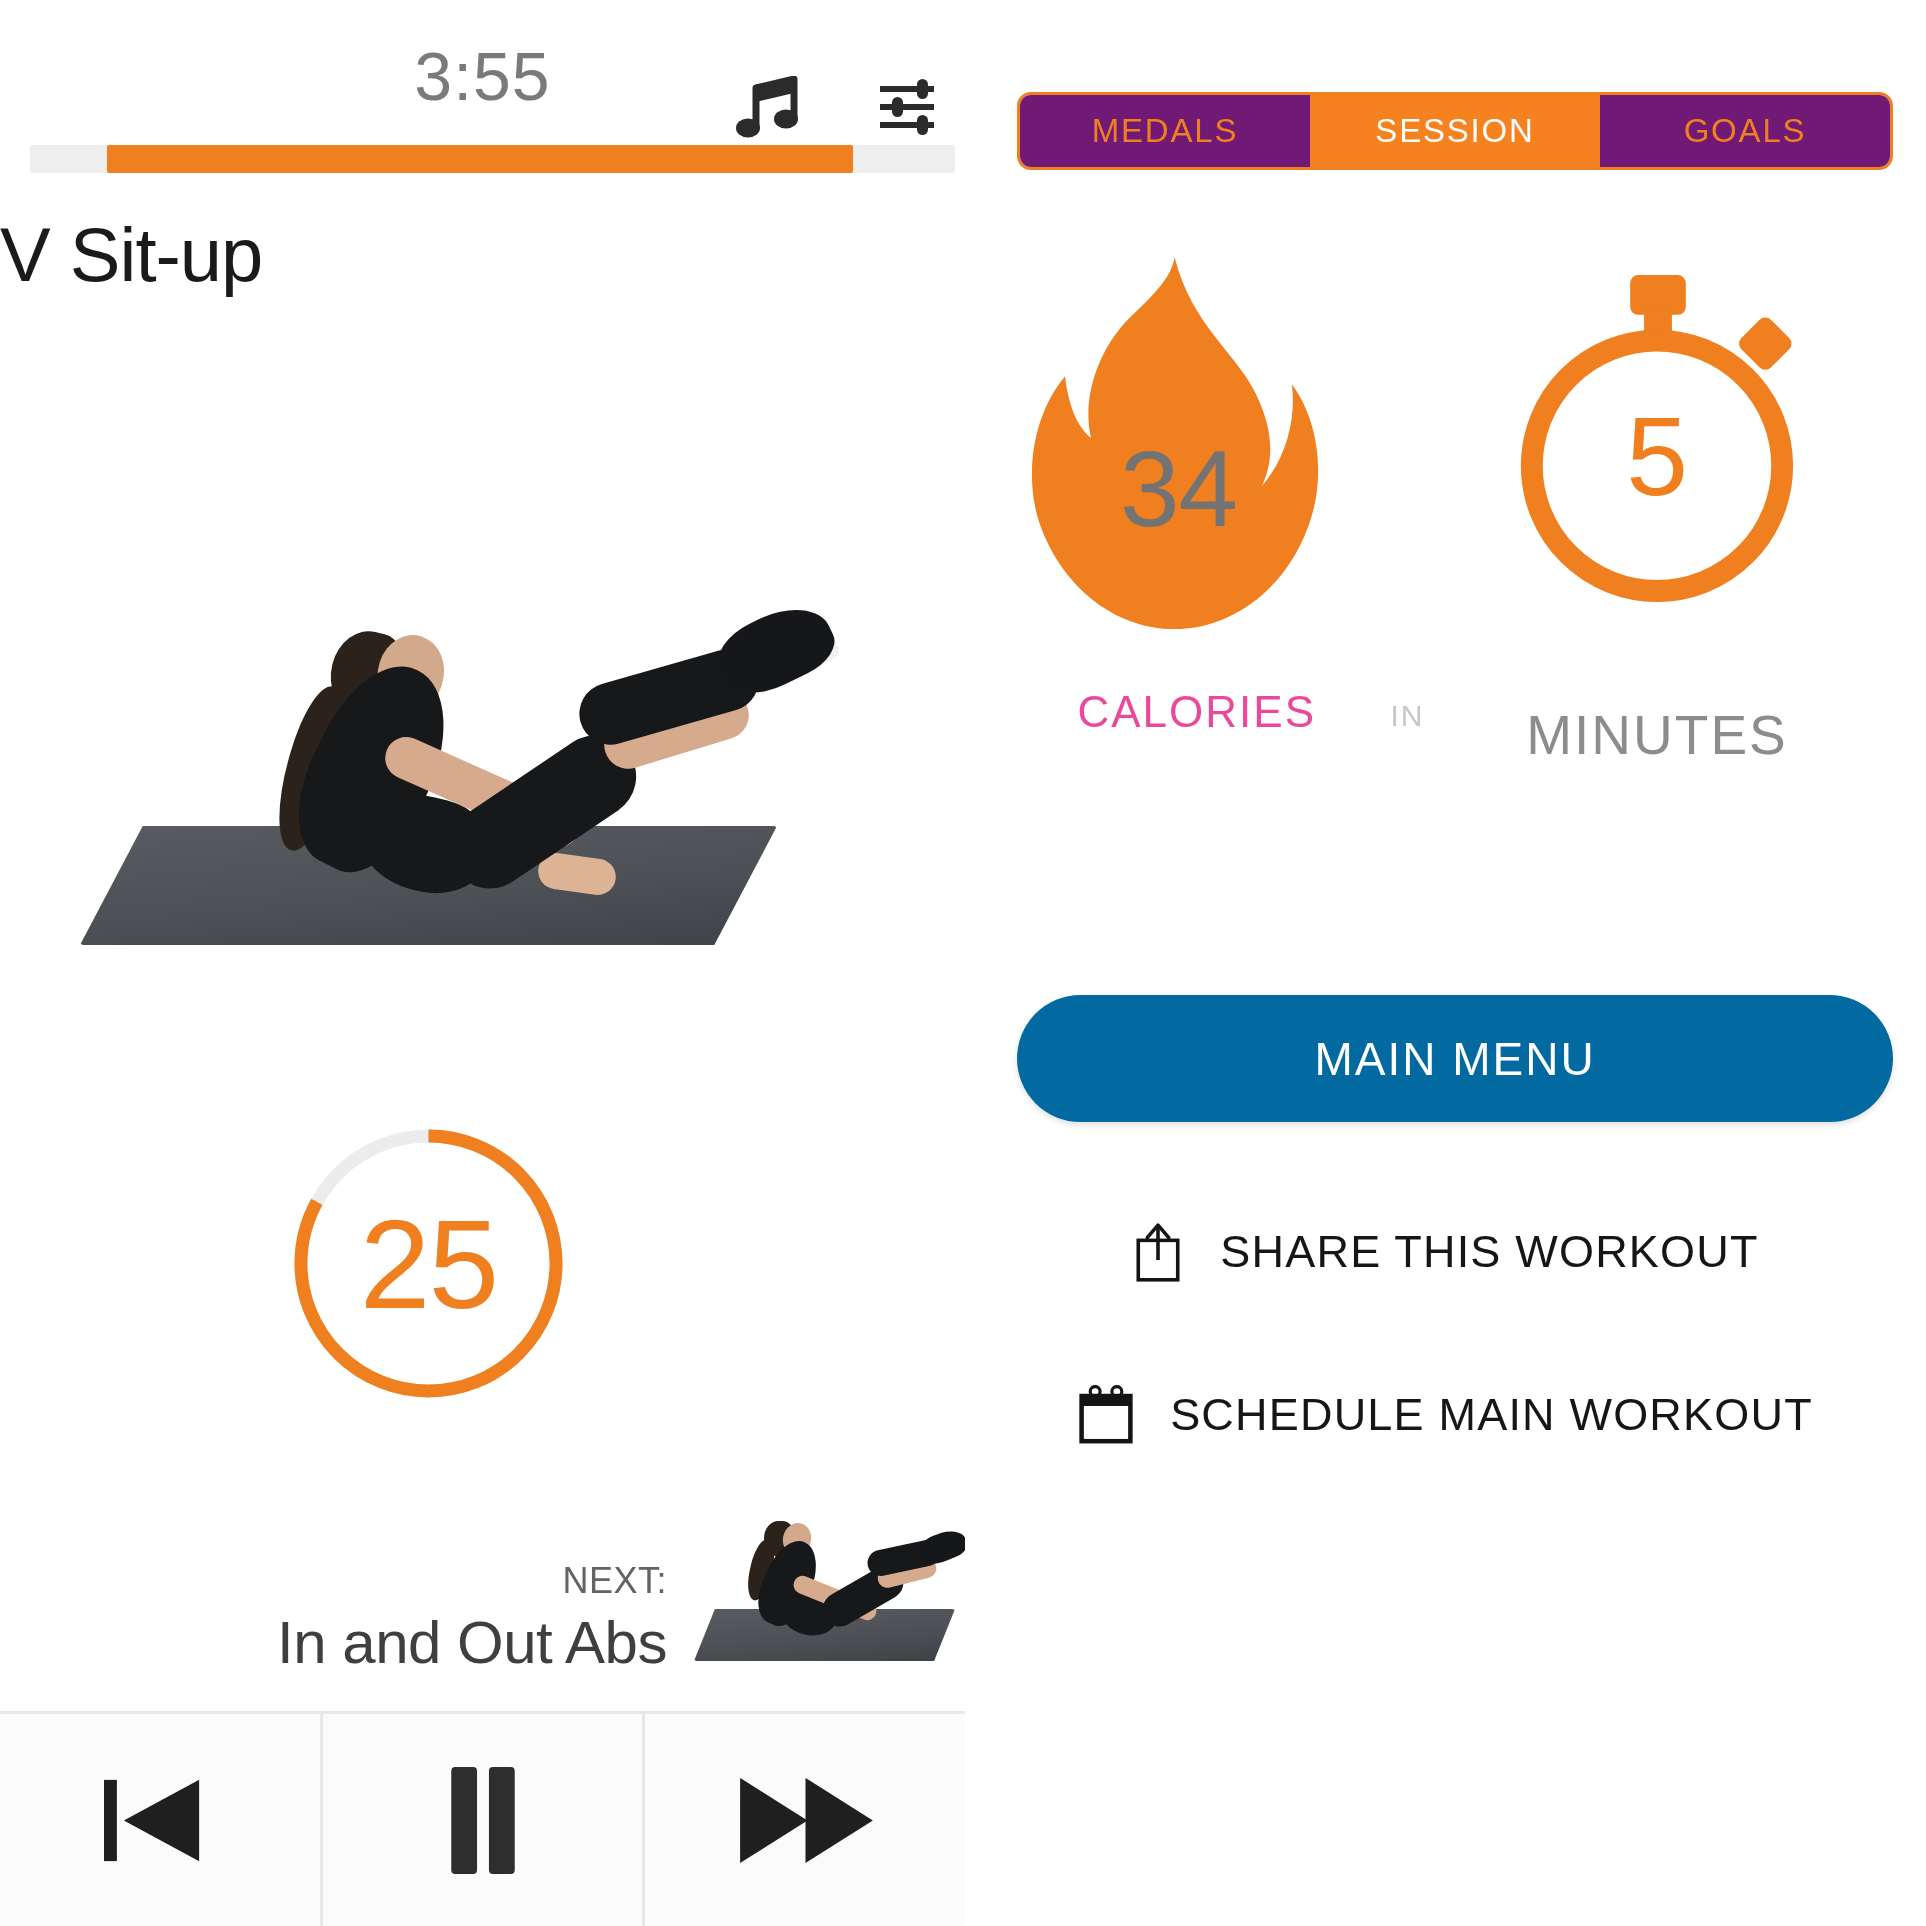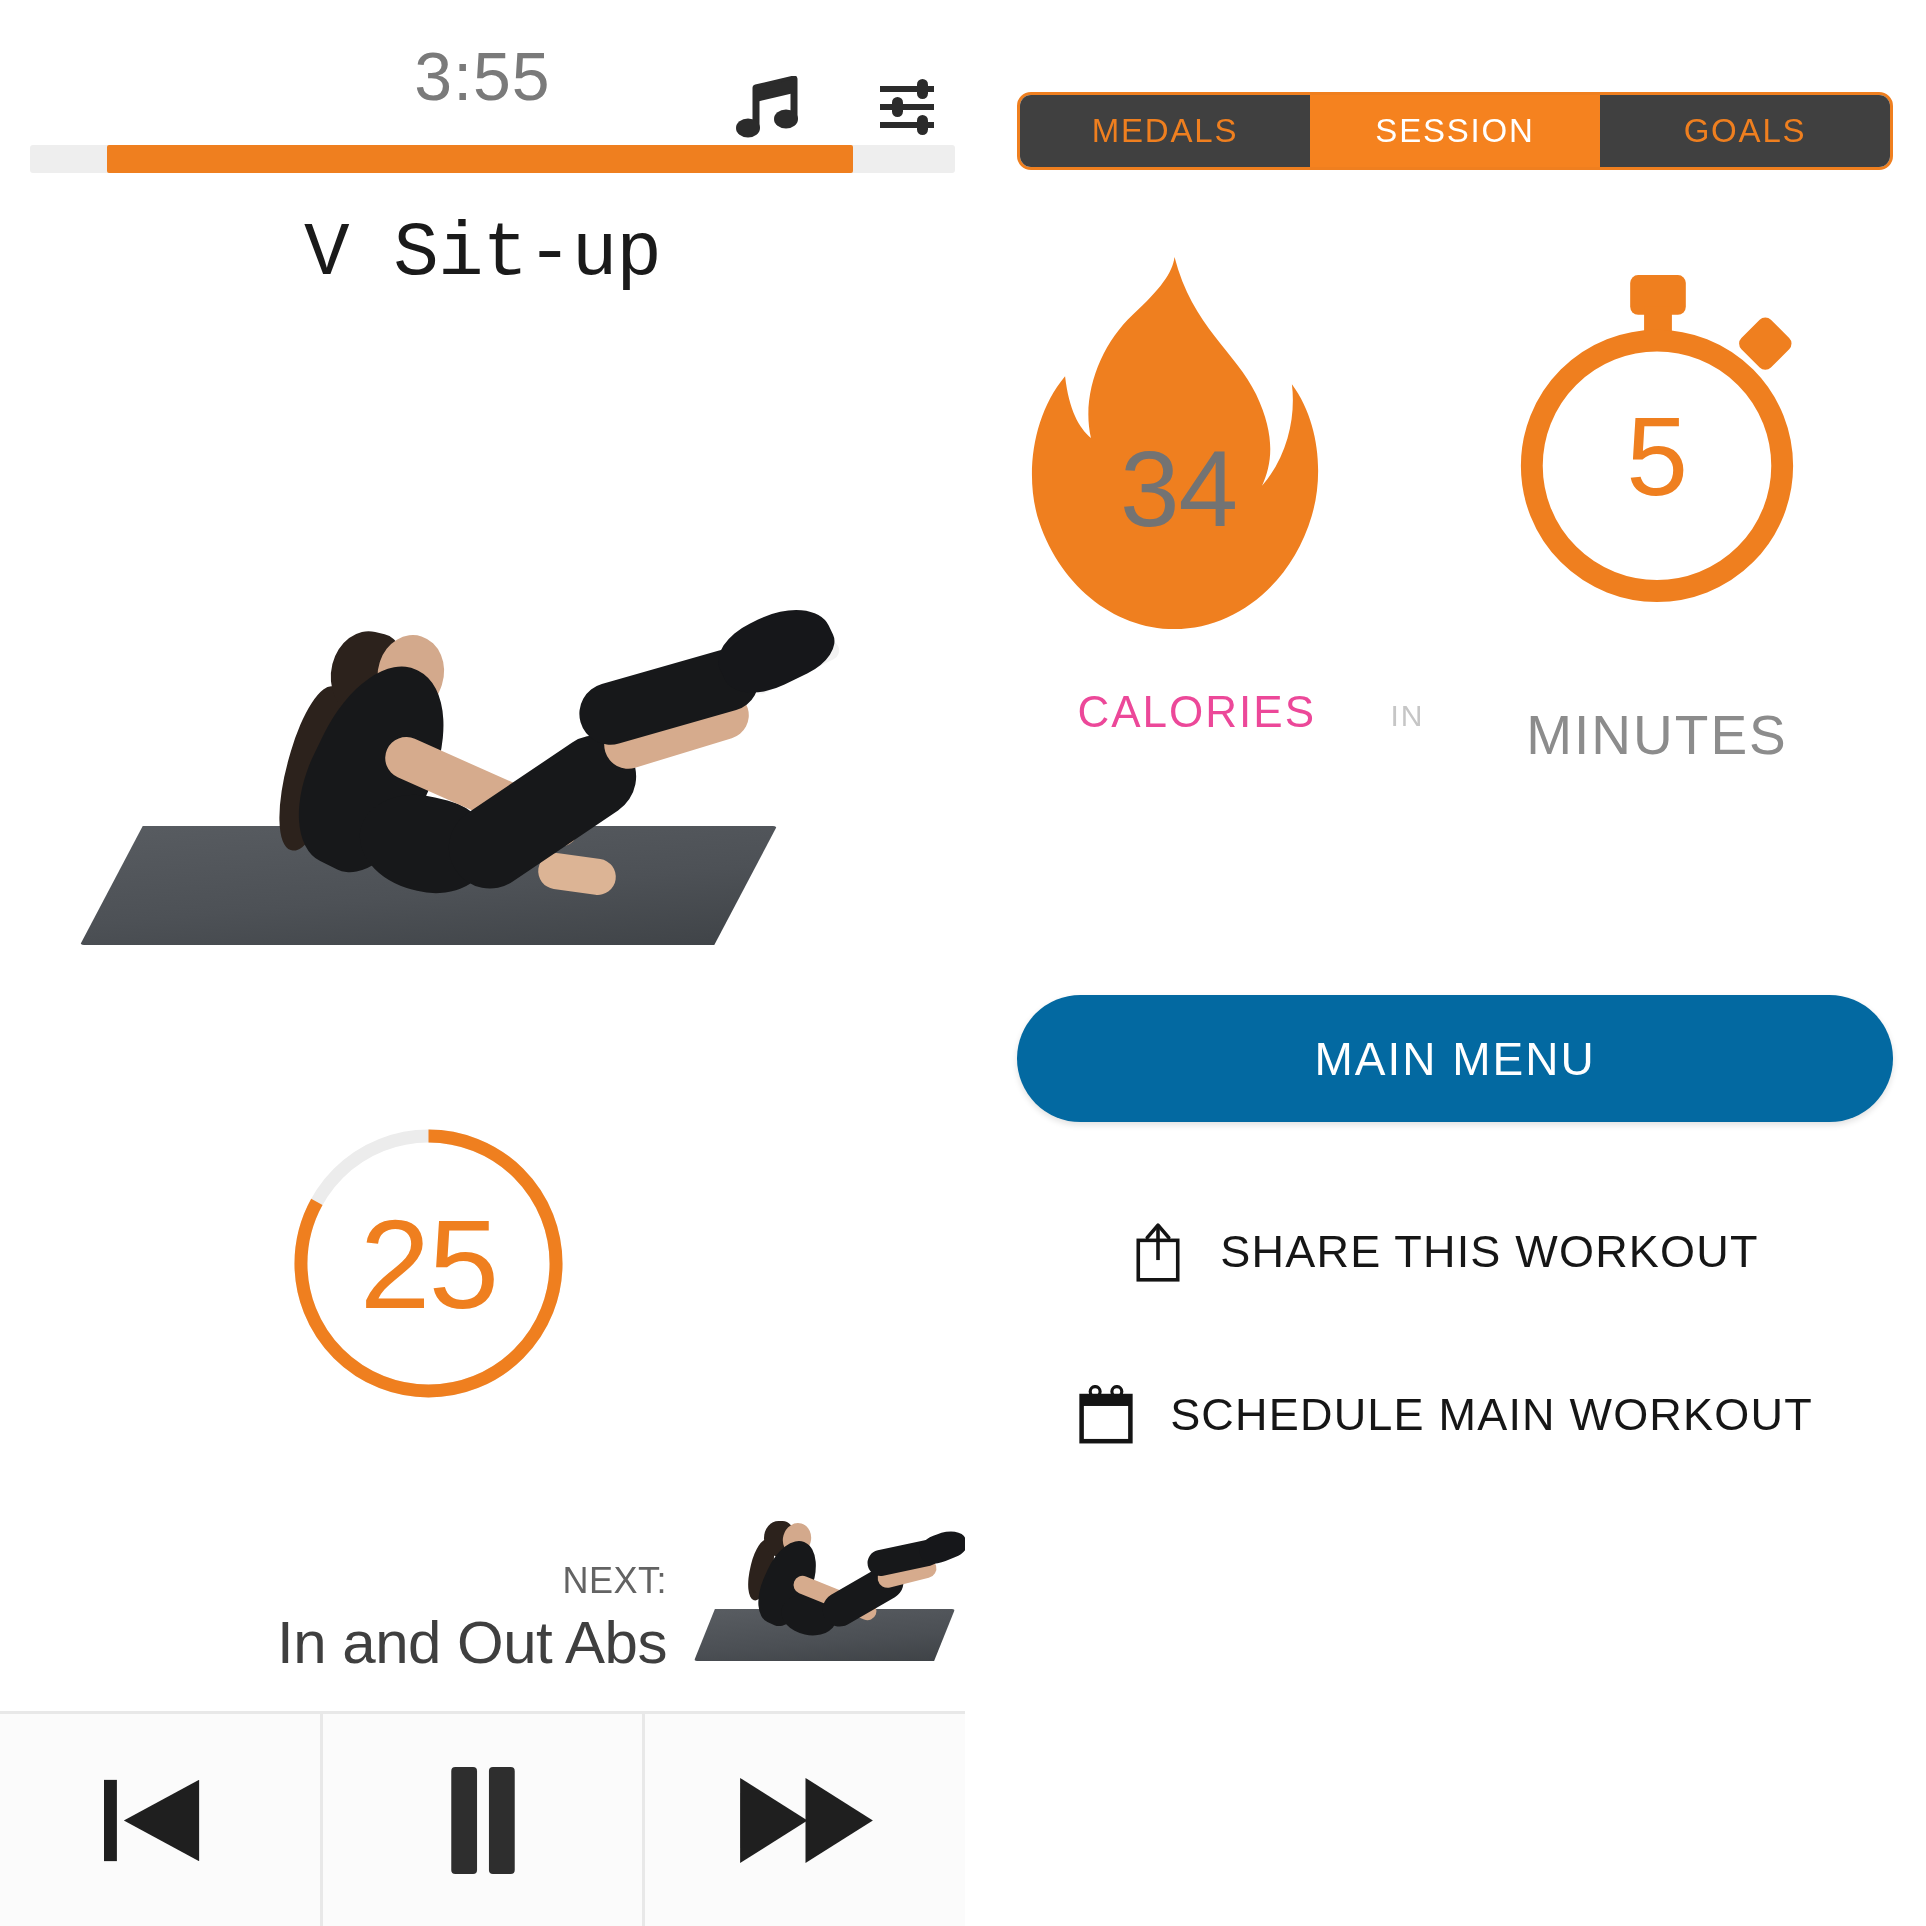--- a/index.html
+++ b/index.html
@@ -44,24 +44,23 @@
     position: absolute; left: 30px; top: 0; width: 925px; height: 28px;
     background: #eeeeee; border-radius: 3px;
   }
   .progress-fill {
     position: absolute; left: 107px; top: 0; height: 28px;
     background: #ef7f1f; border-radius: 2px;
   }
 
   .exercise-title {
     position: absolute; top: 211px; left: 0; width: 965px;
-    text-align: center;
+    text-align: left;
     font-size: 76px; font-weight: 400; color: #1a1a1a;
     letter-spacing: -1px;
-    font-family: Liberation Mono, monospace;
   }
 
   
   .exercise-photo {
     position: absolute; left: 60px; top: 557px;
     width: 786px; height: 428px;
   }
   .mat-main {
     position: absolute; left: 20px; top: 269px;
     width: 697px; height: 119px;
@@ -242,21 +241,21 @@
     border-radius: 14px;
     display: flex;
     overflow: hidden;
     background: #ffffff;
   }
   .seg-item {
     flex: 1 1 0;
     display: flex; align-items: center; justify-content: center;
     font-size: 33px; letter-spacing: 1.8px;
     color: #ef7f1f;
-    background: #404040;
+    background: #701a75;
   }
   .seg-item.active {
     background: #f5821f;
     color: #ffffff;
   }
 
   .stats-row {
     position: absolute; left: 40px; top: 249px;
     width: 896px; height: 398px;
   }

